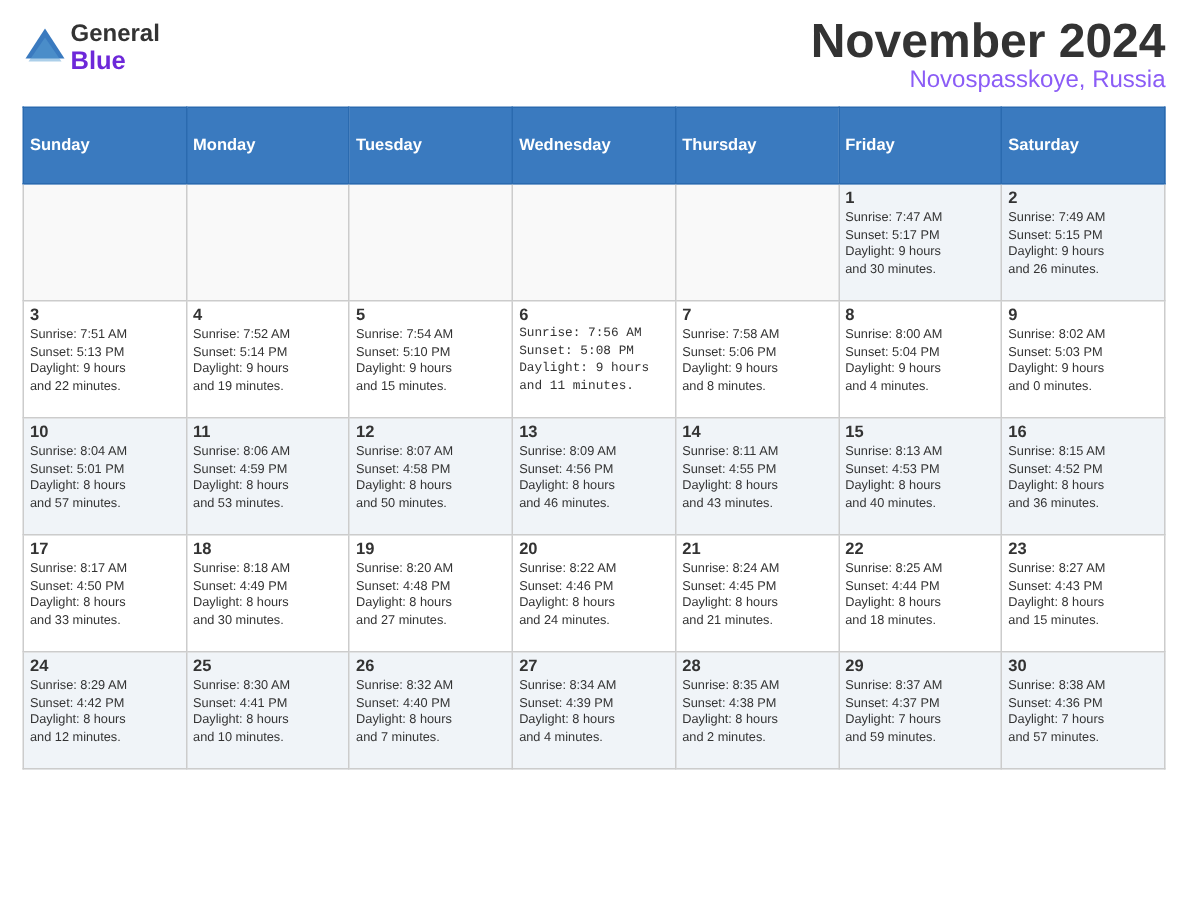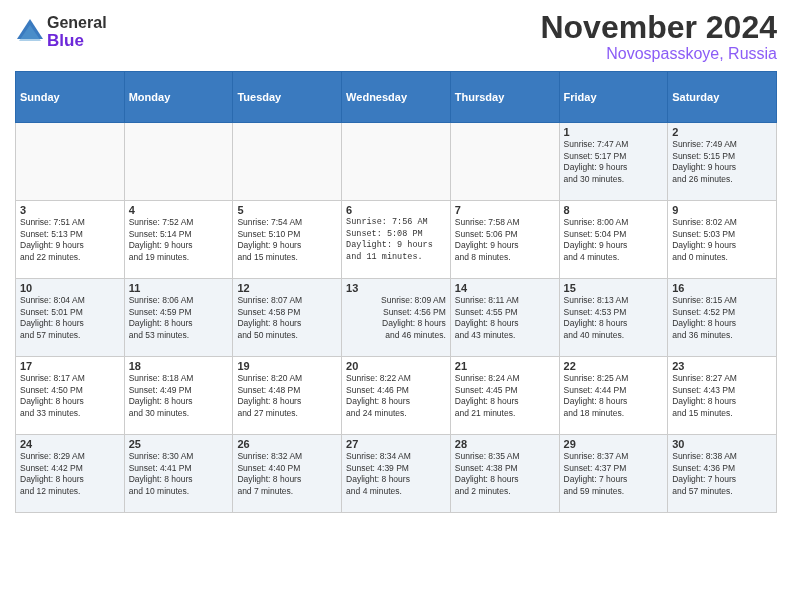--- a/index.html
+++ b/index.html
@@ -223,21 +223,21 @@
           </td>
           <td class="shaded">
             <span class="day-num">12</span>
             <div class="day-info" style="white-space: pre-line;">Sunrise: 8:07 AM
 Sunset: 4:58 PM
 Daylight: 8 hours
 and 50 minutes.</div>
           </td>
           <td class="shaded">
             <span class="day-num">13</span>
-            <div class="day-info" style="white-space: pre-line; text-align: right;">Sunrise: 8:09 AM
+            <div class="day-info" style="white-space: pre-line;">Sunrise: 8:09 AM
 Sunset: 4:56 PM
 Daylight: 8 hours
 and 46 minutes.</div>
           </td>
           <td class="shaded">
             <span class="day-num">14</span>
             <div class="day-info" style="white-space: pre-line;">Sunrise: 8:11 AM
 Sunset: 4:55 PM
 Daylight: 8 hours
 and 43 minutes.</div>

